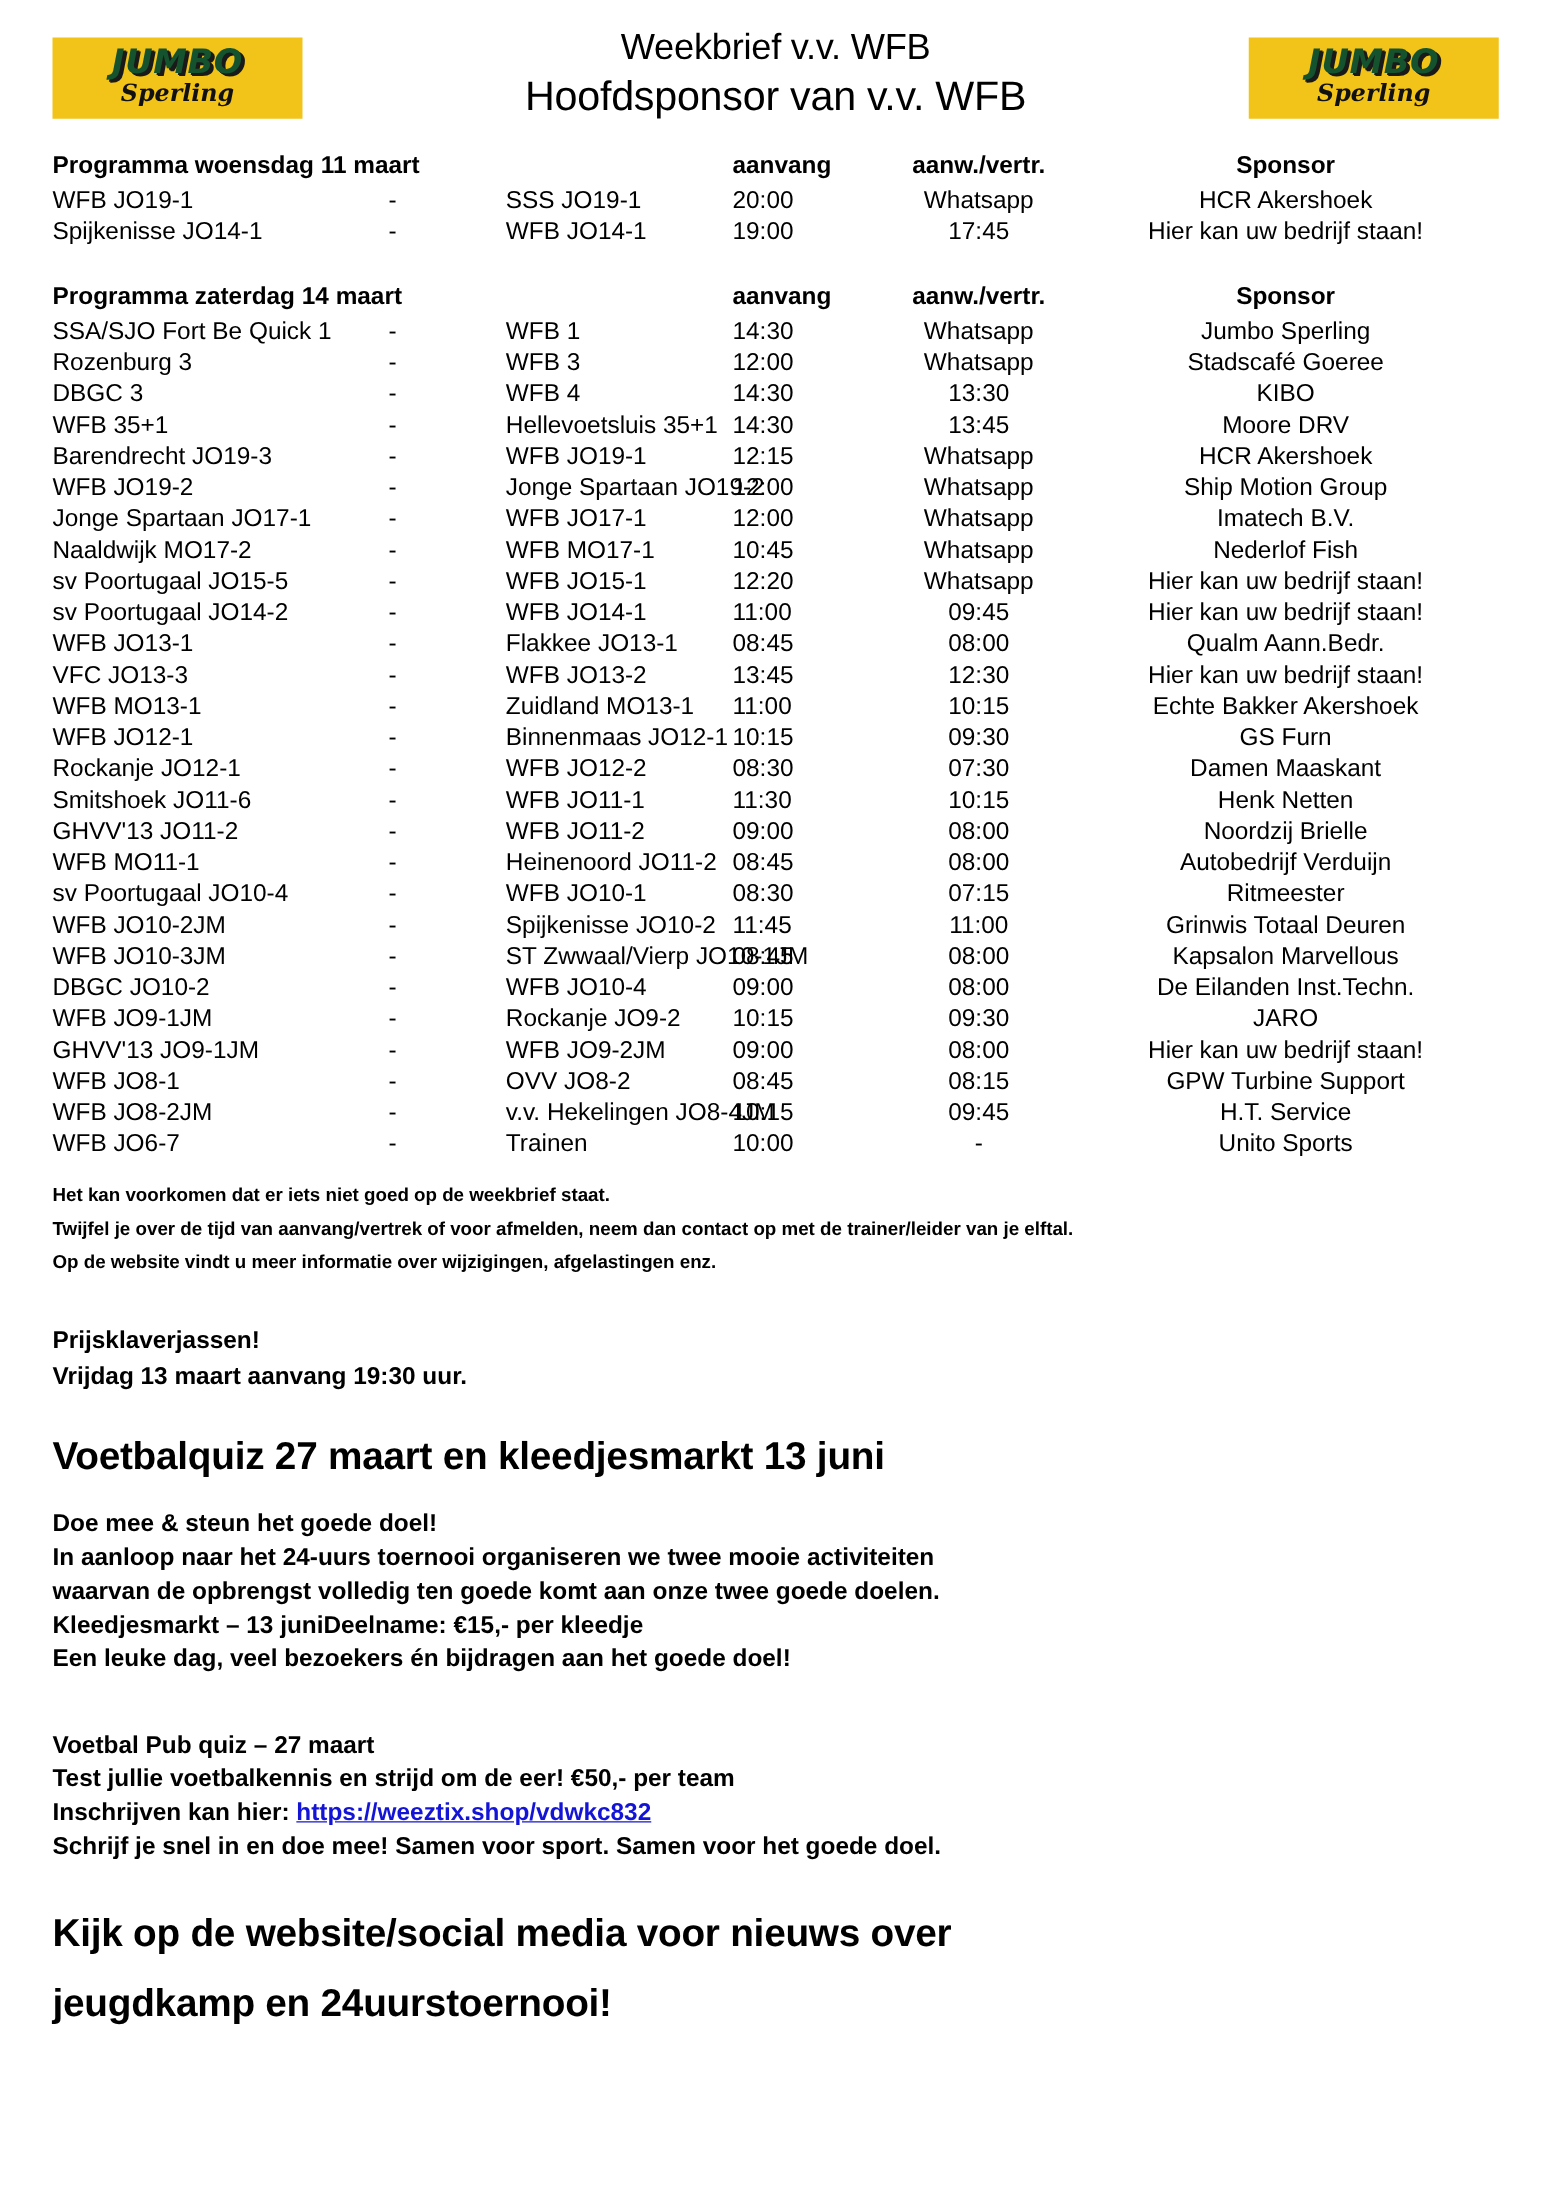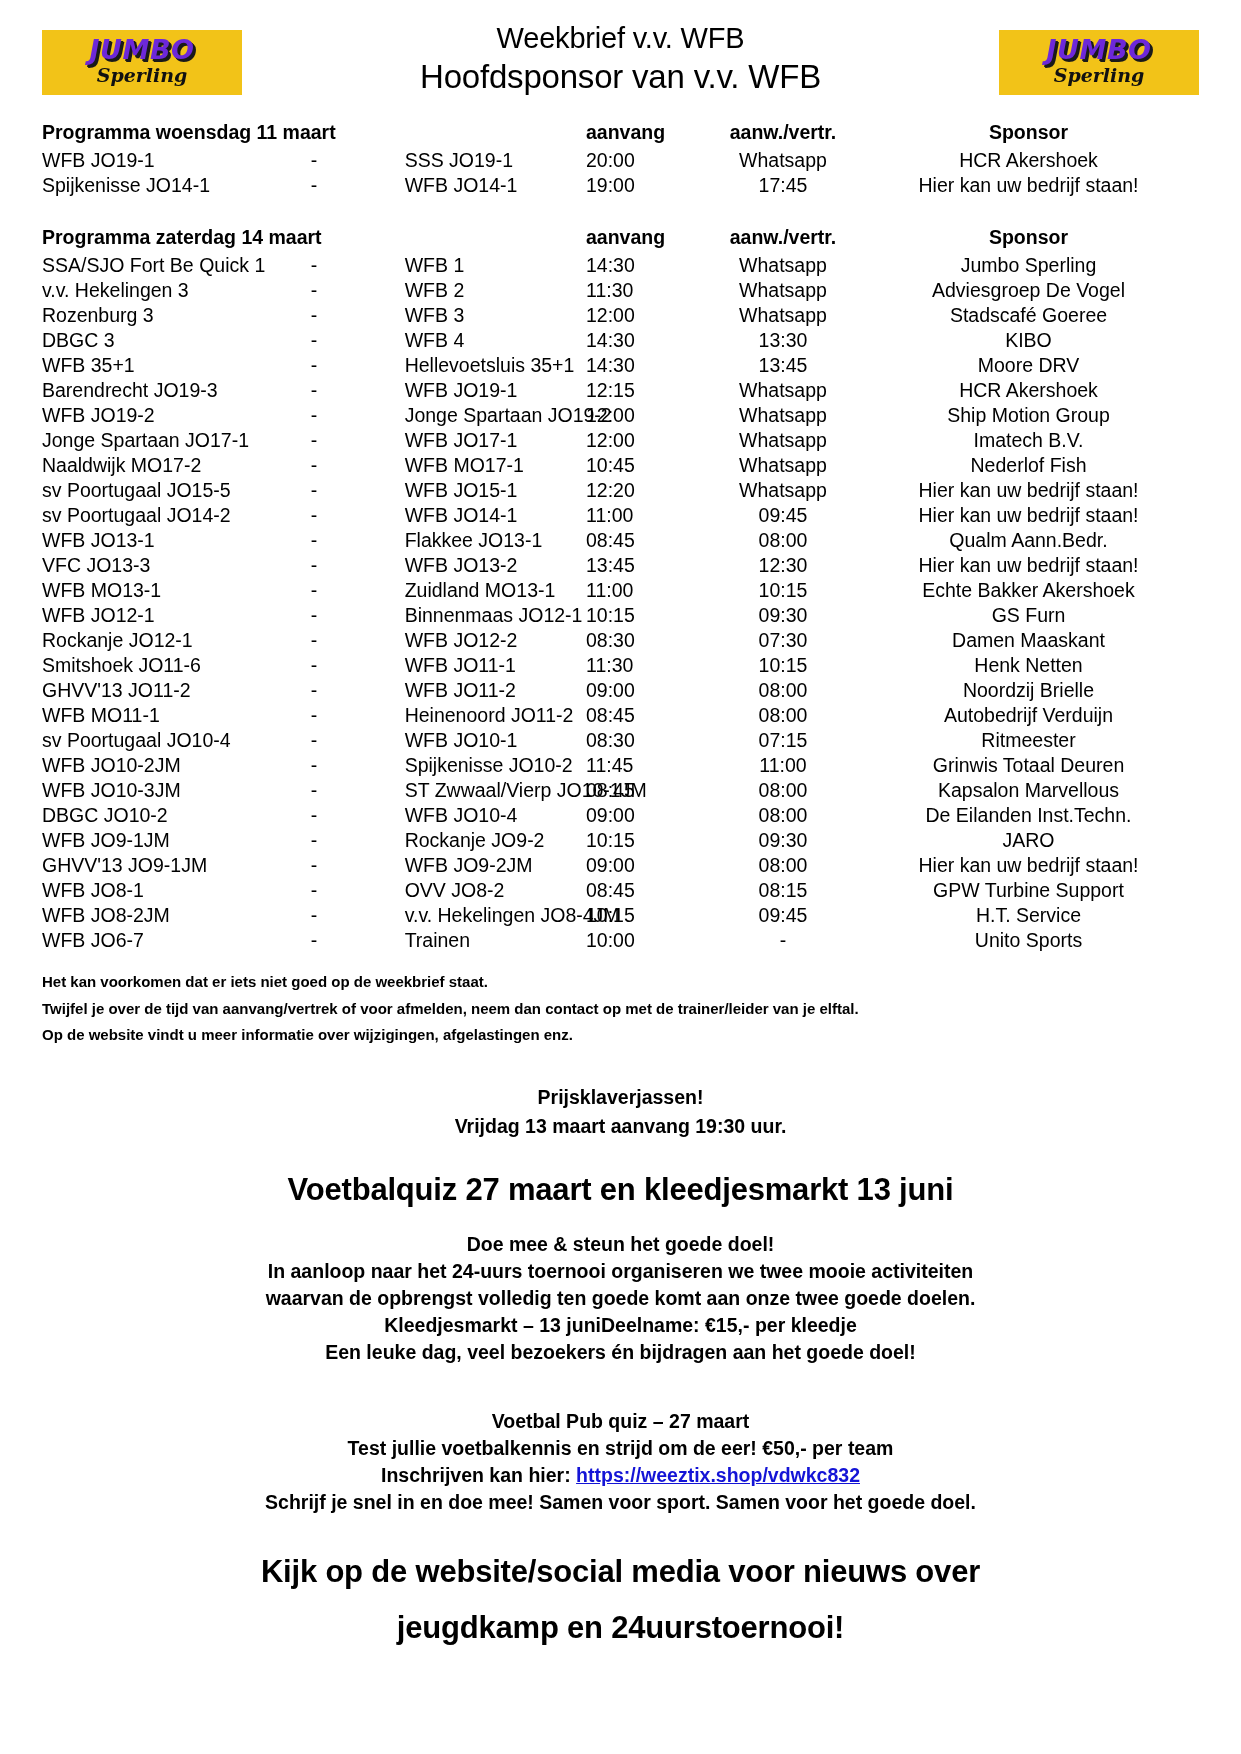--- a/index.html
+++ b/index.html
@@ -44,21 +44,21 @@
     position: absolute;
     top: 6px;
     left: 0;
     right: 0;
     text-align: center;
     font-family: "DejaVu Sans", sans-serif;
     font-weight: bold;
     font-style: italic;
     font-size: 27px;
     letter-spacing: 0.5px;
-    color: #6d28d9;
+    color: #14532d;
     text-shadow: 2px 2px 0 #1a1a1a, 3px 3px 0 #1a1a1a;
     line-height: 1;
   }
   .logo-sperling {
     position: absolute;
     top: 36px;
     left: 0;
     right: 0;
     text-align: center;
     font-family: "DejaVu Serif", serif;
@@ -132,21 +132,20 @@
   .notice {
     margin: 16px 42px 0 42px;
     font-size: 15px;
     font-weight: bold;
     line-height: 26.5px;
   }
   .notice div { white-space: nowrap; }
 
   
   .center-block {
-    text-align: center;
     margin: 0 42px;
   }
   .gap-28 { height: 28px; }
   .gap-20 { height: 20px; }
   .gap-34 { height: 34px; }
   .gap-42 { height: 42px; }
 
   .kv-line {
     font-size: 19.5px;
     font-weight: bold;
@@ -233,28 +232,20 @@
           </tr>
           <tr>
             <td class="c-home">SSA/SJO Fort Be Quick 1</td>
             <td class="c-dash">-</td>
             <td class="c-away">WFB 1</td>
             <td class="c-time">14:30</td>
             <td class="c-meet">Whatsapp</td>
             <td class="c-spons">Jumbo Sperling</td>
           </tr>
           <tr>
-            <td class="c-home">v.v. Hekelingen 3</td>
-            <td class="c-dash">-</td>
-            <td class="c-away">WFB 2</td>
-            <td class="c-time">11:30</td>
-            <td class="c-meet">Whatsapp</td>
-            <td class="c-spons">Adviesgroep De Vogel</td>
-          </tr>
-          <tr>
             <td class="c-home">Rozenburg 3</td>
             <td class="c-dash">-</td>
             <td class="c-away">WFB 3</td>
             <td class="c-time">12:00</td>
             <td class="c-meet">Whatsapp</td>
             <td class="c-spons">Stadscafé Goeree</td>
           </tr>
           <tr>
             <td class="c-home">DBGC 3</td>
             <td class="c-dash">-</td>

